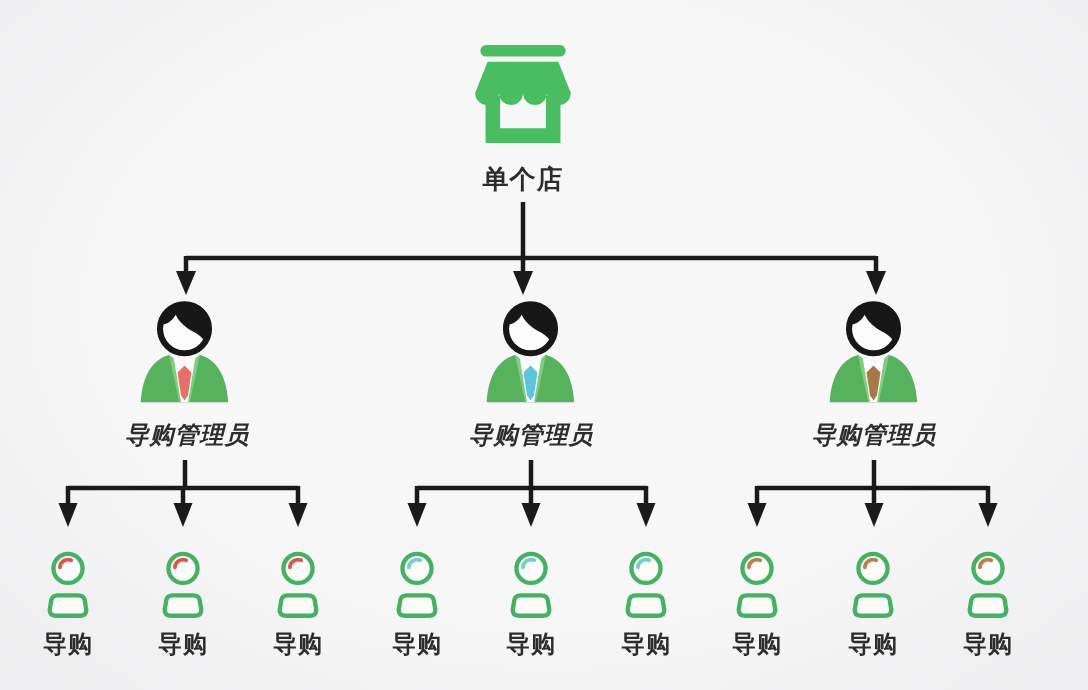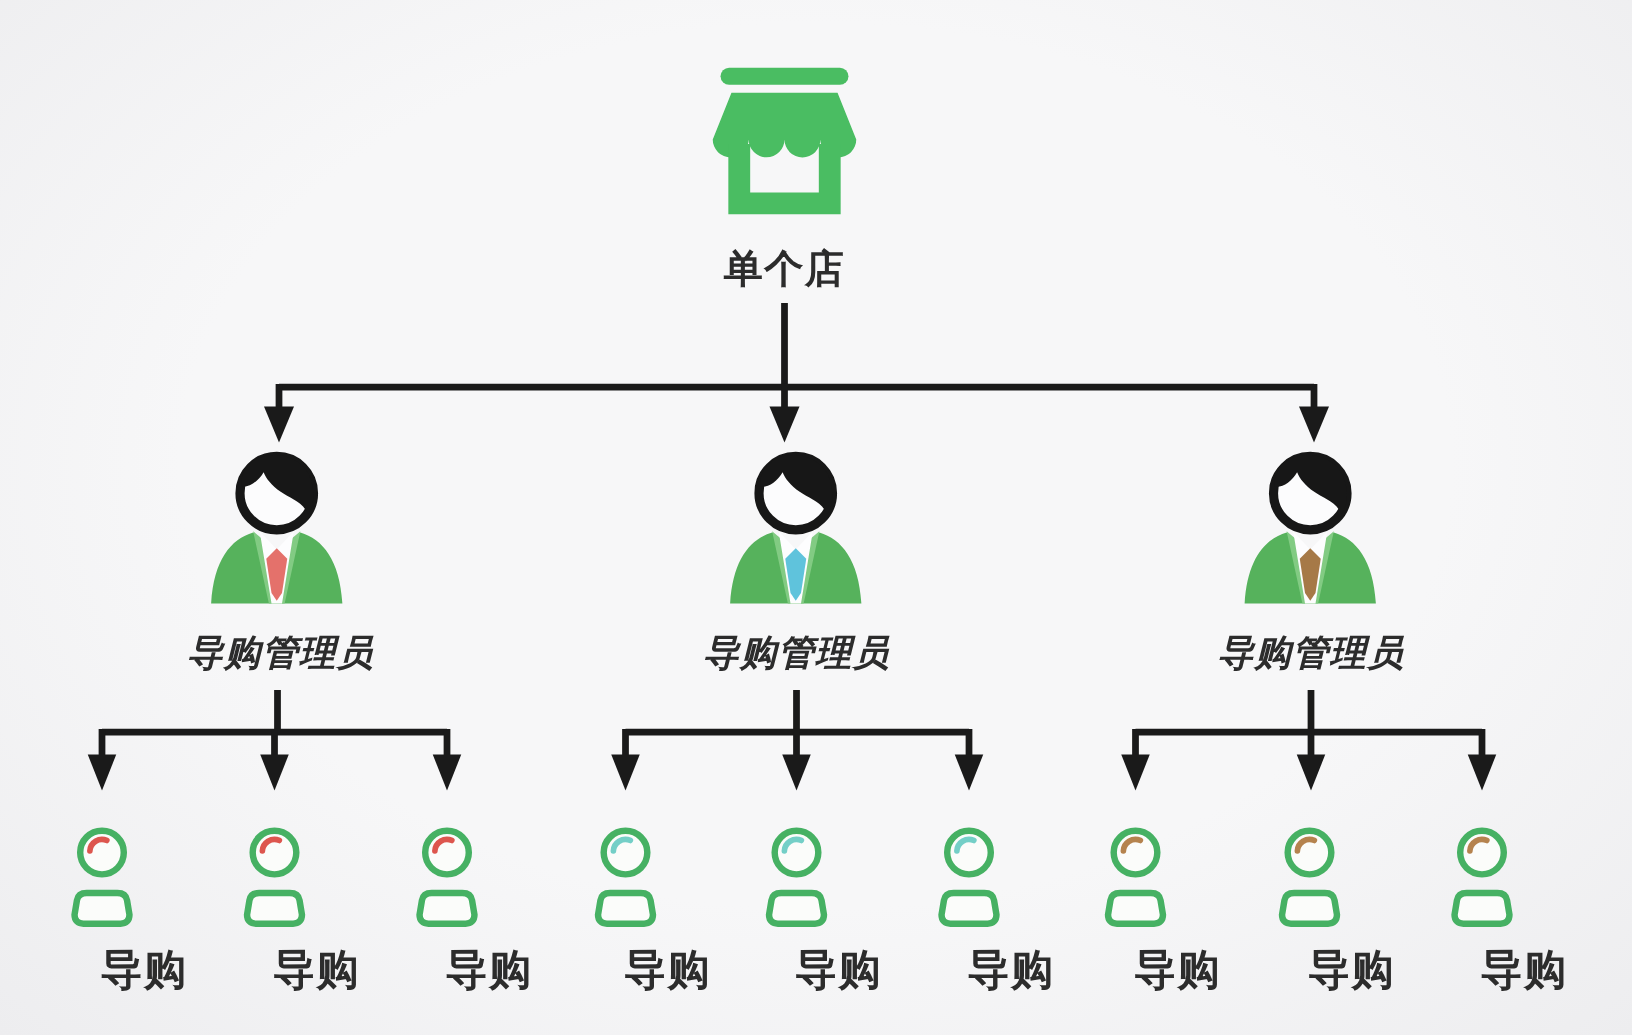--- a/index.html
+++ b/index.html
@@ -14,21 +14,21 @@
   .lbl{
     position:absolute;
     transform:translateX(-50%);
     color:#2c2c2c;
     font-weight:700;
     white-space:nowrap;
     letter-spacing:1px;
   }
   .lbl-root{font-size:26px;}
   .lbl-manager{font-size:24px;font-style:italic;}
-  .lbl-guide{font-size:28px;margin-left:28px;}
+  .lbl-guide{font-size:24px;}
   
   .conn-line{stroke:#1a1a1a;stroke-width:4.5;fill:none;}
   .conn-arrow{fill:#1a1a1a;}
   
   .store-fill{fill:#4abd62;}
   .store-stroke{stroke:#4abd62;stroke-width:14;fill:none;}
   
   .m-hair{fill:#171717;}
   .m-head{fill:#fcfcfd;stroke:#171717;stroke-width:7;}
   .m-jacket{fill:#56b25c;}

